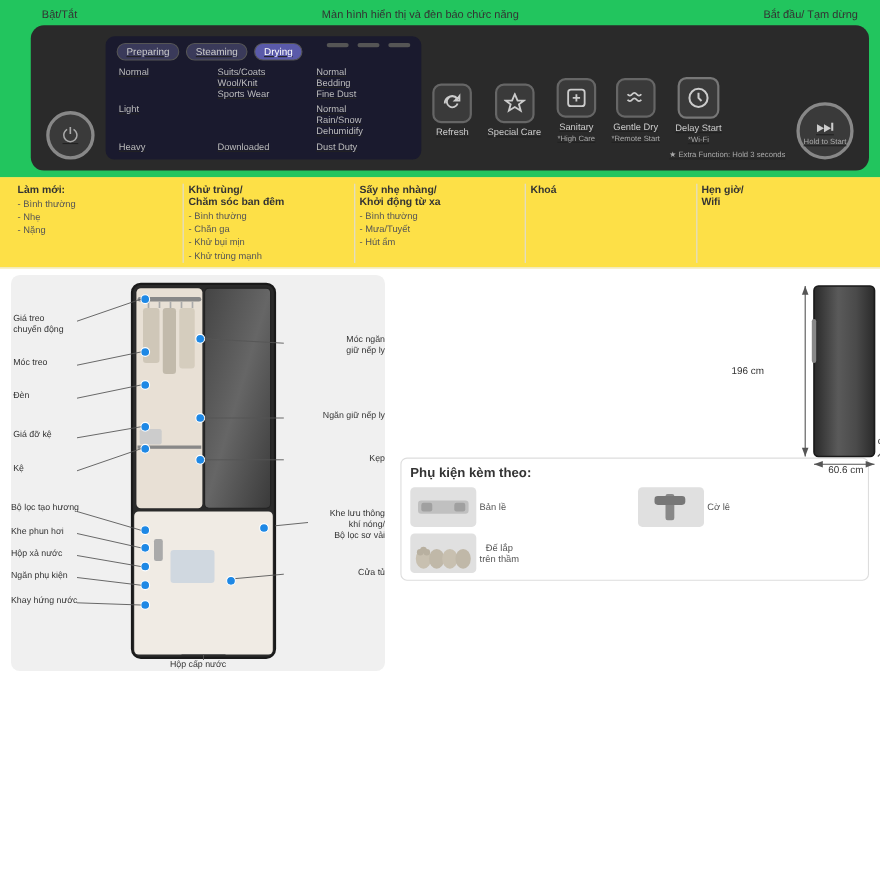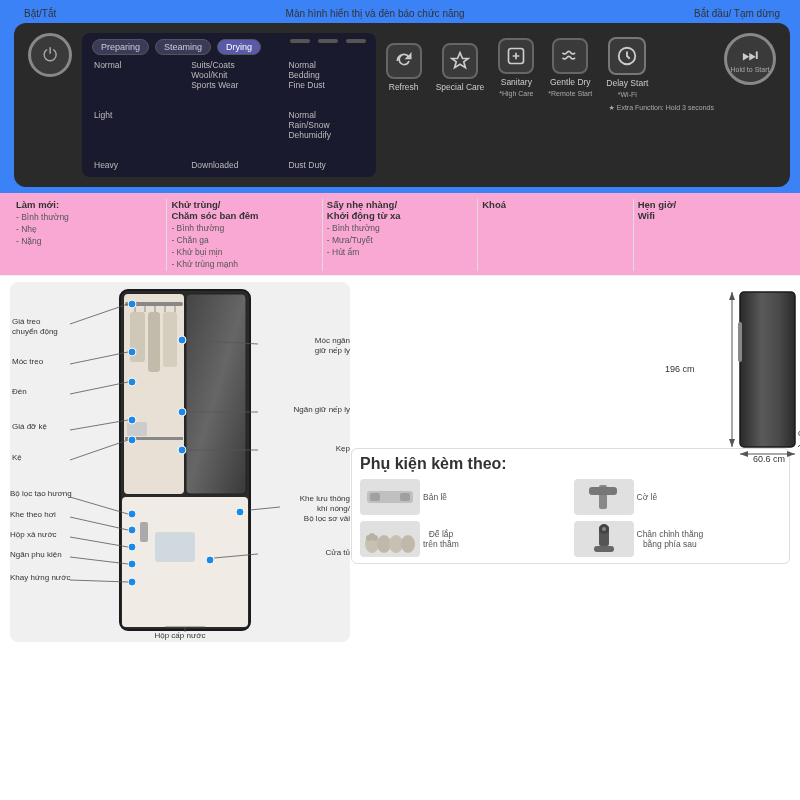--- a/index.html
+++ b/index.html
@@ -10,42 +10,43 @@
       font-family: Arial, sans-serif;
       font-size: 11px;
       color: #222;
       overflow: hidden;
       position: relative;
     }
 
     
     .top-section {
       width: 100%;
-      background: #3b82f6;
-      padding: 8px 10px 6px 14px;
+      background: #22c55e;
+      padding: 8px 10px 6px 28px;
       position: relative;
     }
 
     .top-labels {
       display: flex;
       justify-content: space-between;
       font-size: 10px;
       color: #333;
       margin-bottom: 4px;
       padding: 0 10px;
     }
 
     .control-panel {
       background: #2a2a2a;
       border-radius: 12px;
       padding: 10px 14px;
       display: flex;
-      align-items: flex-start;
+      align-items: flex-end;
       gap: 10px;
       position: relative;
+      text-decoration: underline;
     }
 
     .power-btn {
       width: 44px;
       height: 44px;
       border-radius: 50%;
       border: 3px solid #888;
       background: #3a3a3a;
       display: flex;
       align-items: center;
@@ -93,21 +94,21 @@
     .indicator-dot {
       width: 20px;
       height: 4px;
       background: #555;
       border-radius: 2px;
     }
 
     .display-modes {
       display: grid;
       grid-template-columns: repeat(3, 1fr);
-      gap: 18px;
+      gap: 2px;
     }
     .display-mode-item {
       font-size: 8.5px;
       color: #bbb;
       padding: 1px 2px;
     }
 
     .function-icons {
       display: flex;
       gap: 14px;
@@ -174,21 +175,21 @@
       color: #aaa;
       text-align: right;
       margin-top: 2px;
     }
 
     
     .func-desc-section {
       display: flex;
       padding: 6px 12px 4px 12px;
       gap: 0;
-      background: #f9a8d4;
+      background: #fde047;
       border-bottom: 1px solid #eee;
     }
 
     .func-desc-item {
       flex: 1;
       padding: 0 4px;
       border-right: 1px solid #ddd;
     }
     .func-desc-item:last-child {
       border-right: none;
@@ -204,21 +205,21 @@
     .func-desc-text {
       font-size: 8.5px;
       color: #555;
       line-height: 1.4;
     }
 
     
     .bottom-section {
       display: flex;
       padding: 6px 10px;
-      gap: 1px;
+      gap: 14px;
     }
 
     
     .diagram-container {
       position: relative;
       width: 340px;
       flex-shrink: 0;
     }
 
     .diagram-img {
@@ -252,21 +253,21 @@
     }
 
     
     .accessories-section {
       border: 1px solid #ddd;
       border-radius: 6px;
       padding: 6px 8px;
     }
 
     .accessories-title {
-      font-size: 16px;
+      font-size: 12px;
       font-weight: bold;
       color: #333;
       margin-bottom: 6px;
     }
 
     .accessories-grid {
       display: grid;
       grid-template-columns: 1fr 1fr;
       gap: 6px;
     }
@@ -527,21 +528,21 @@
         <line x1="175" y1="345" x2="175" y2="350" stroke="#555" stroke-width="0.8"></line>
       </svg>
 
       
       <div style="position:absolute; left:2px; top:35px; font-size:8px; color:#333; line-height:1.3;">Giá treo<br>chuyển động</div>
       <div style="position:absolute; left:2px; top:75px; font-size:8px; color:#333;">Móc treo</div>
       <div style="position:absolute; left:2px; top:105px; font-size:8px; color:#333;">Đèn</div>
       <div style="position:absolute; left:2px; top:140px; font-size:8px; color:#333;">Giá đỡ kệ</div>
       <div style="position:absolute; left:2px; top:171px; font-size:8px; color:#333;">Kệ</div>
       <div style="position:absolute; left:0px; top:207px; font-size:8px; color:#333;">Bộ lọc tạo hương</div>
-      <div style="position:absolute; left:0px; top:228px; font-size:8px; color:#333;">Khe theo hơi</div>
+      <div style="position:absolute; left:0px; top:228px; font-size:8px; color:#333;">Khe phun hơi</div>
       <div style="position:absolute; left:0px; top:248px; font-size:8px; color:#333;">Hộp xả nước</div>
       <div style="position:absolute; left:0px; top:268px; font-size:8px; color:#333;">Ngăn phụ kiện</div>
       <div style="position:absolute; left:0px; top:291px; font-size:8px; color:#333;">Khay hứng nước</div>
 
       
       <div style="position:absolute; right:0px; top:54px; font-size:8px; color:#333; text-align:right; line-height:1.3;">Móc ngăn<br>giữ nếp ly</div>
       <div style="position:absolute; right:0px; top:123px; font-size:8px; color:#333; text-align:right;">Ngăn giữ nếp ly</div>
       <div style="position:absolute; right:0px; top:162px; font-size:8px; color:#333; text-align:right;">Kẹp</div>
       <div style="position:absolute; right:0px; top:212px; font-size:8px; color:#333; text-align:right; line-height:1.3;">Khe lưu thông<br>khí nóng/<br>Bộ lọc sơ vải</div>
       <div style="position:absolute; right:0px; top:266px; font-size:8px; color:#333; text-align:left;padding-left:14px;">Cửa tủ</div>
@@ -625,28 +626,17 @@
               <ellipse cx="46" cy="20" rx="7" ry="9" fill="#c0b8a8"></ellipse>
 
               <ellipse cx="7" cy="14" rx="3" ry="3" fill="#b8b0a0"></ellipse>
               <ellipse cx="10" cy="12" rx="3" ry="3" fill="#b8b0a0"></ellipse>
               <ellipse cx="13" cy="14" rx="3" ry="3" fill="#b8b0a0"></ellipse>
             </svg>
           </div>
           <span class="accessory-label">Đế lắp<br>trên thầm</span>
         </div>
 
-        <div class="accessory-item">
-          <div class="accessory-img">
-            <svg width="50" height="30" viewBox="0 0 50 30">
-              <rect x="20" y="2" width="10" height="20" rx="2" fill="#555"></rect>
-              <circle cx="25" cy="5" r="5" fill="#444"></circle>
-              <circle cx="25" cy="5" r="2" fill="#888"></circle>
-              <rect x="15" y="22" width="20" height="6" rx="3" fill="#666"></rect>
-            </svg>
-          </div>
-          <span class="accessory-label">Chân chỉnh thăng<br>bằng phía sau</span>
-        </div>
       </div>
     </div>
   </div>
 
 </div>
 
 </body></html>

